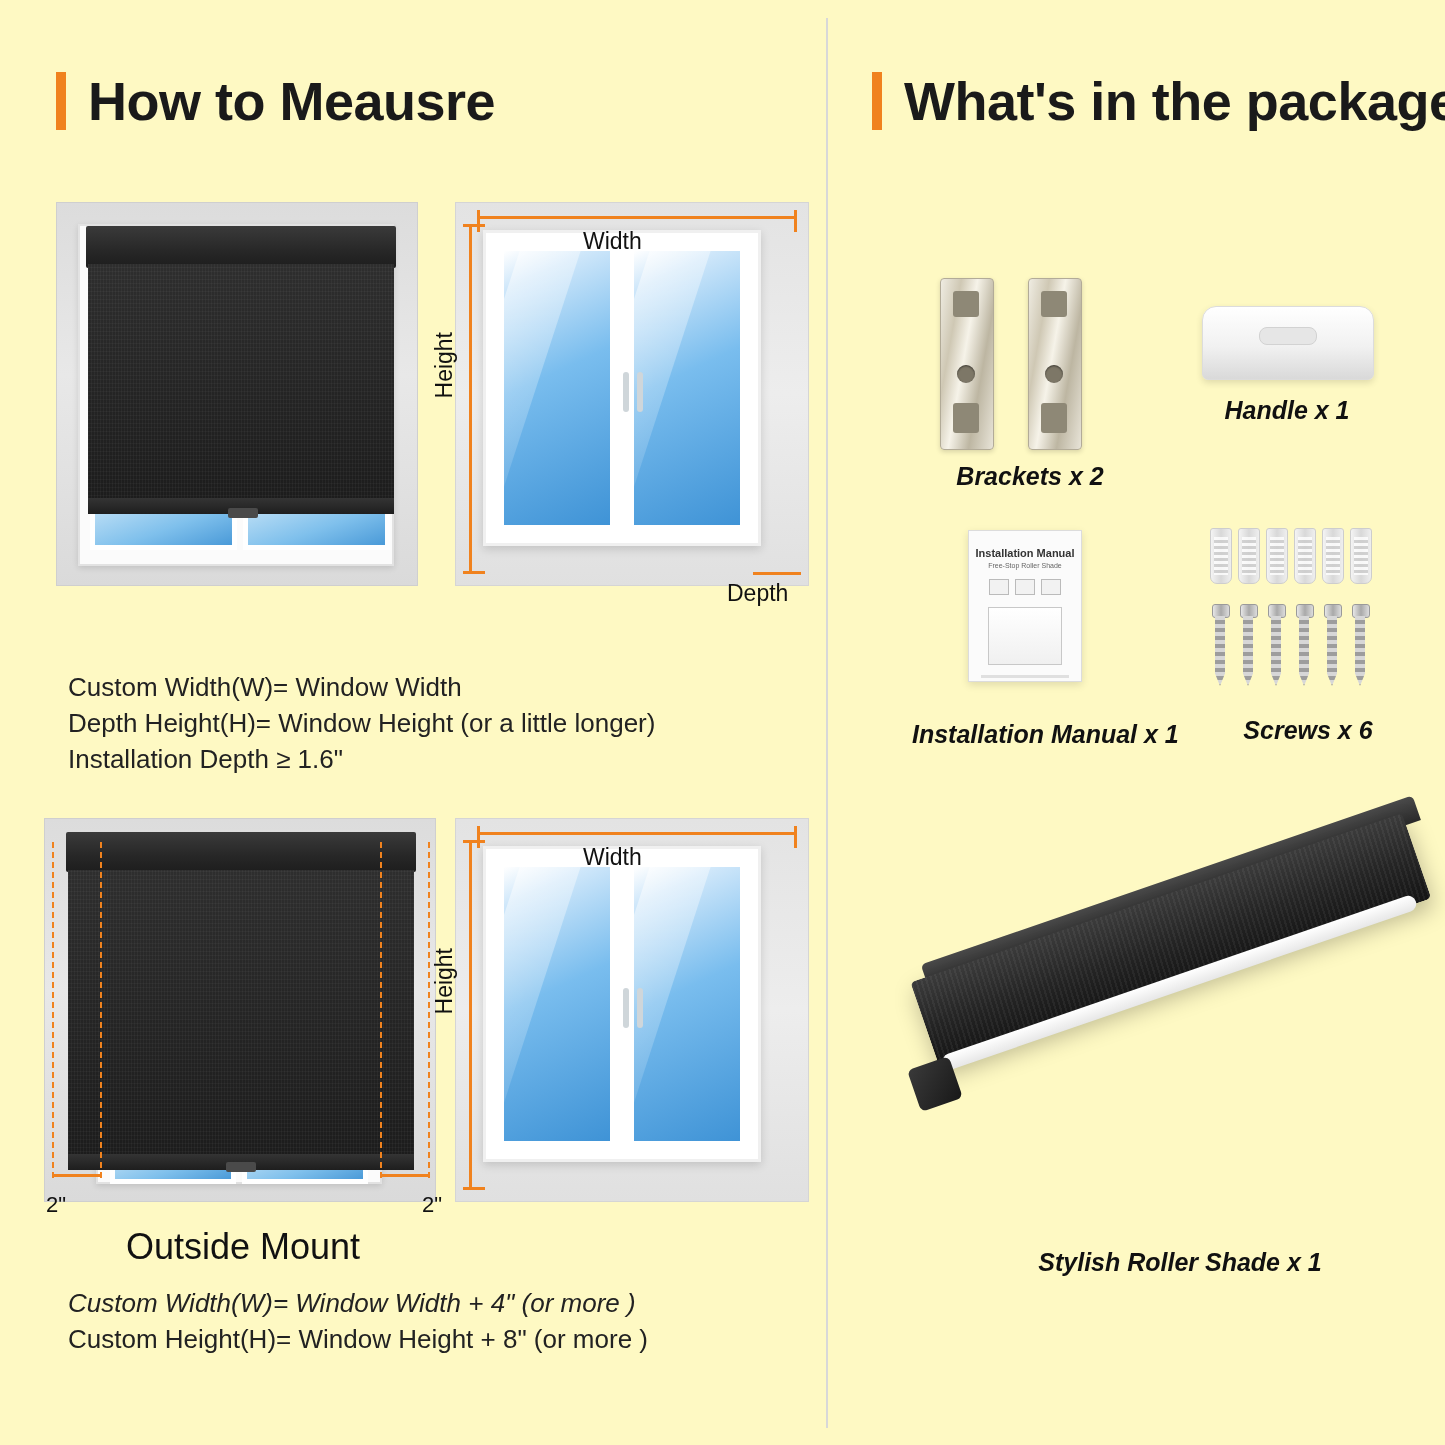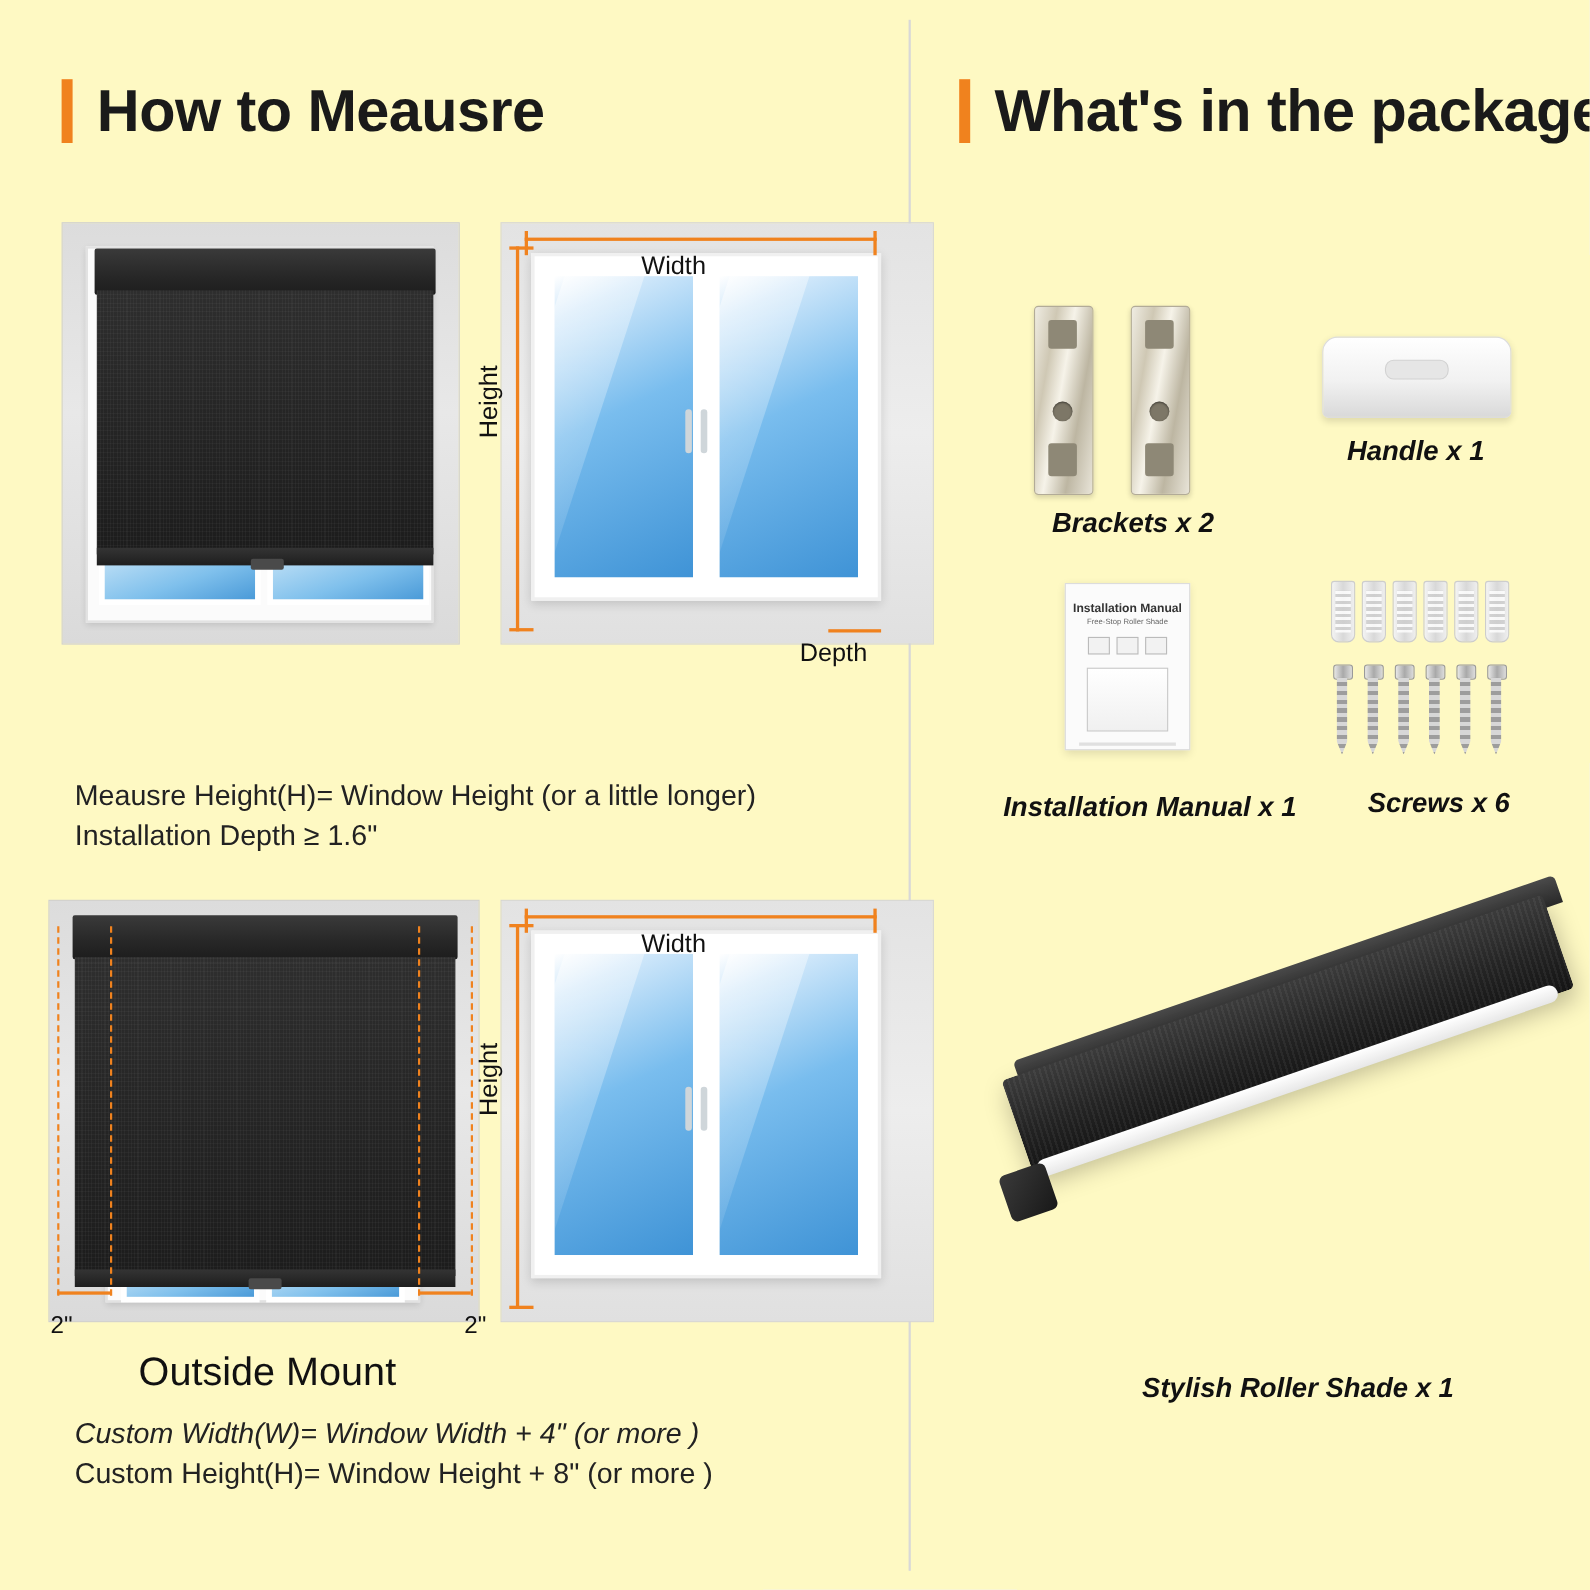--- a/index.html
+++ b/index.html
@@ -129,21 +129,21 @@
     position: absolute;
     background: linear-gradient(180deg,#343434,#1e1e1e);
   }
   .handle-tab {
     position: absolute;
     background: #4a4a4a;
     border-radius: 2px;
   }
 
   
-  .measure-scene { position: absolute; padding-left: 40px; }
+  .measure-scene { position: absolute; }
   .measure-wall {
     position: absolute; left:0; top:0; width:100%; height:100%;
     background: linear-gradient(180deg,#e3e3e3,#ededed 50%,#e0e0e0);
     border: 1px solid #d5d5d5;
   }
   .mframe {
     position: absolute;
     background: #ffffff;
     border: 3px solid #f0f0f0;
     box-shadow: 0 3px 9px rgba(0,0,0,0.15);
@@ -415,21 +415,22 @@
 
     <div class="arrow-line v" style="left:14px; top:22px; height:350px;"></div>
     <div class="tick h" style="left:8px; top:22px;"></div>
     <div class="tick h" style="left:8px; top:369px;"></div>
     <div class="dim-label vert" style="left:-24px; top:130px;">Height</div>
 
     <div class="arrow-line h" style="left:298px; top:370px; width:48px;"></div>
     <div class="dim-label" style="left:272px; top:378px;">Depth</div>
   </div>
 
-  <div class="spec-line" style="left:68px; top:708px;">Meausre Height(H)= Window Height (or a little longer)</div>
+  <div class="spec-line" style="left:68px; top:672px;">Custom Width(W)= Window Width</div>
+  <div class="spec-line" style="left:68px; top:708px;">Depth Height(H)= Window Height (or a little longer)</div>
   <div class="spec-line" style="left:68px; top:744px;">Installation Depth ≥ 1.6"</div>
 
   <div class="shade-scene" style="left:44px; top:818px; width:390px; height:382px;">
     <div class="wall"></div>
     <div class="win-frame" style="left:52px; top:40px; right:52px; bottom:16px;"></div>
     <div class="win-glass-row" style="left:66px; top:332px; width:258px; height:34px;">
       <div class="win-glass"></div>
       <div class="win-glass"></div>
     </div>
     <div class="headrail" style="left:22px; top:14px; width:350px; height:40px;"></div>

